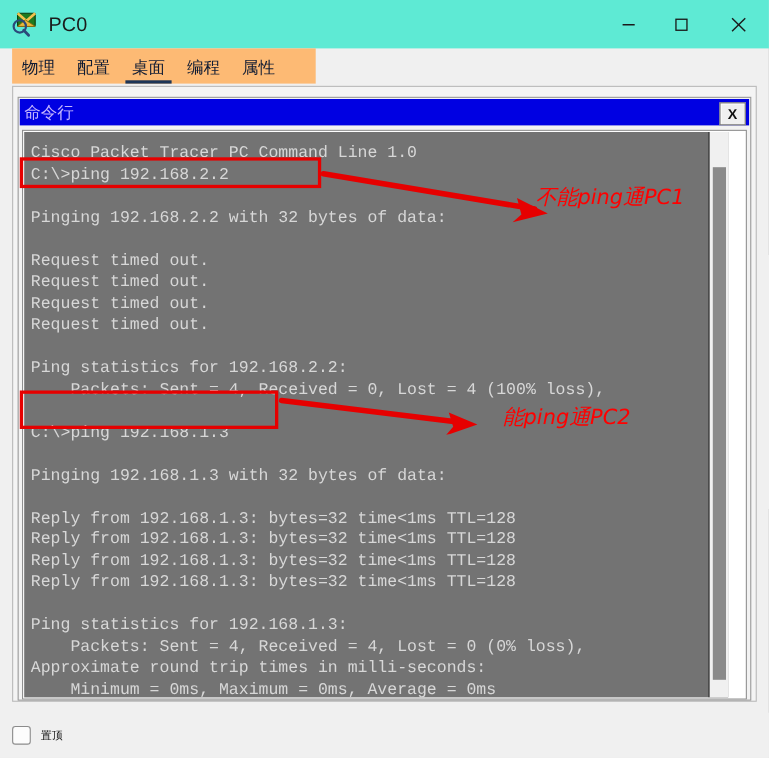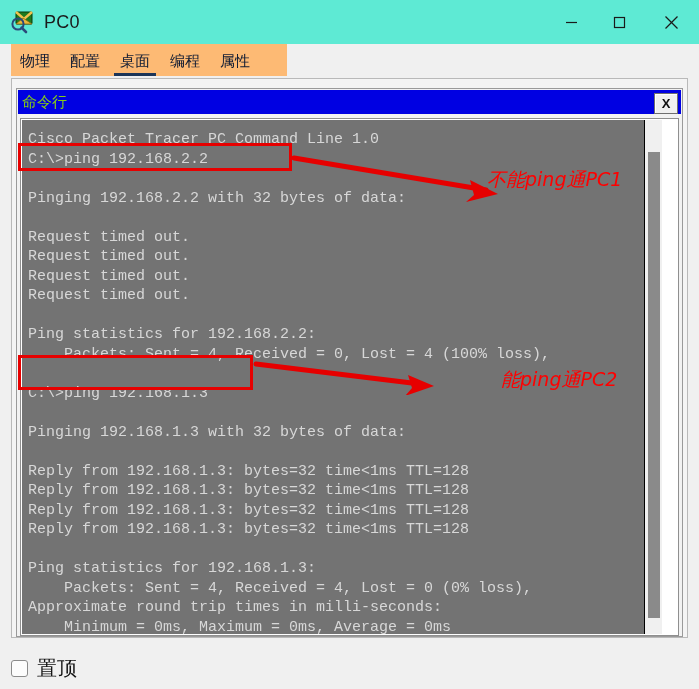--- a/index.html
+++ b/index.html
@@ -66,21 +66,21 @@
     background:#f2f2f2;
     border:1px solid #9a9a9a;
     box-sizing:border-box;
   }
   .cmd-caption{
     position:absolute;left:18px;top:90px;width:663px;height:24px;
     background:#0000e2;
     display:flex;align-items:center;
   }
   .cmd-caption-title{
-    color:#84cc16;font-size:15px;margin-left:4px;
+    color:#c4b5fd;font-size:15px;margin-left:4px;
     font-family:"DejaVu Sans",sans-serif;line-height:1;text-align:right;
   }
   .cmd-close{
     position:absolute;right:3px;top:3px;
     width:22px;height:19px;
     background:#f0f0f0;
     border:1px solid #6f6f6f;
     display:flex;align-items:center;justify-content:center;
     font-size:13px;color:#111;font-weight:bold;
     font-family:"Liberation Sans",sans-serif;
@@ -136,21 +136,21 @@
   .footer{
     position:absolute;left:0;top:648px;width:699px;height:41px;
     background:#f0f0f0;
     display:flex;align-items:center;
   }
   .chk{
     width:17px;height:17px;margin-left:11px;margin-right:9px;
     border:1px solid #8b8b8b;border-radius:3px;background:#fcfcfc;
     box-sizing:border-box;flex:none;
   }
-  .chk-label{font-size:20px;color:#101010;font-family:"DejaVu Sans",sans-serif;}
+  .chk-label{font-size:10px;color:#101010;font-family:"DejaVu Sans",sans-serif;}
 </style>
 </head>
 <body>
 
 <div class="titlebar">
   <div class="app-icon">
     <svg width="26" height="26" viewBox="0 0 26 26">
       <rect x="6" y="3" width="16" height="12" rx="1" fill="#1f7a1f" stroke="#0b3d0b" stroke-width="1"></rect>
       <path d="M6 3 L14 10 L22 3" fill="none" stroke="#f2c14e" stroke-width="2.4"></path>
       <path d="M6 15 L13 9 L22 15 Z" fill="#e8b93c" stroke="#8a6a10" stroke-width="0.8"></path>
@@ -237,18 +237,18 @@
   <line x1="4" y1="8" x2="196" y2="40" stroke="#e60000" stroke-width="5" stroke-linecap="round"></line>
   <polygon points="208,44 180,30 184,45 176,52" fill="#e60000"></polygon>
 </svg>
 
 <svg class="ann-arrow" style="left:252px;top:360px;" width="205" height="35">
   <line x1="4" y1="4" x2="168" y2="24" stroke="#e60000" stroke-width="5" stroke-linecap="round"></line>
   <polygon points="182,26 156,15 160,28 153,36" fill="#e60000"></polygon>
 </svg>
 
 <div class="ann-label" style="left:487px;top:170px;">不能ping通PC1</div>
-<div class="ann-label" style="left:457px;top:370px;margin-left:44px;">能ping通PC2</div>
+<div class="ann-label" style="left:457px;top:370px;">能ping通PC2</div>
 
 <div class="footer">
   <div class="chk"></div>
   <span class="chk-label">置顶</span>
 </div>
 
 </body></html>

